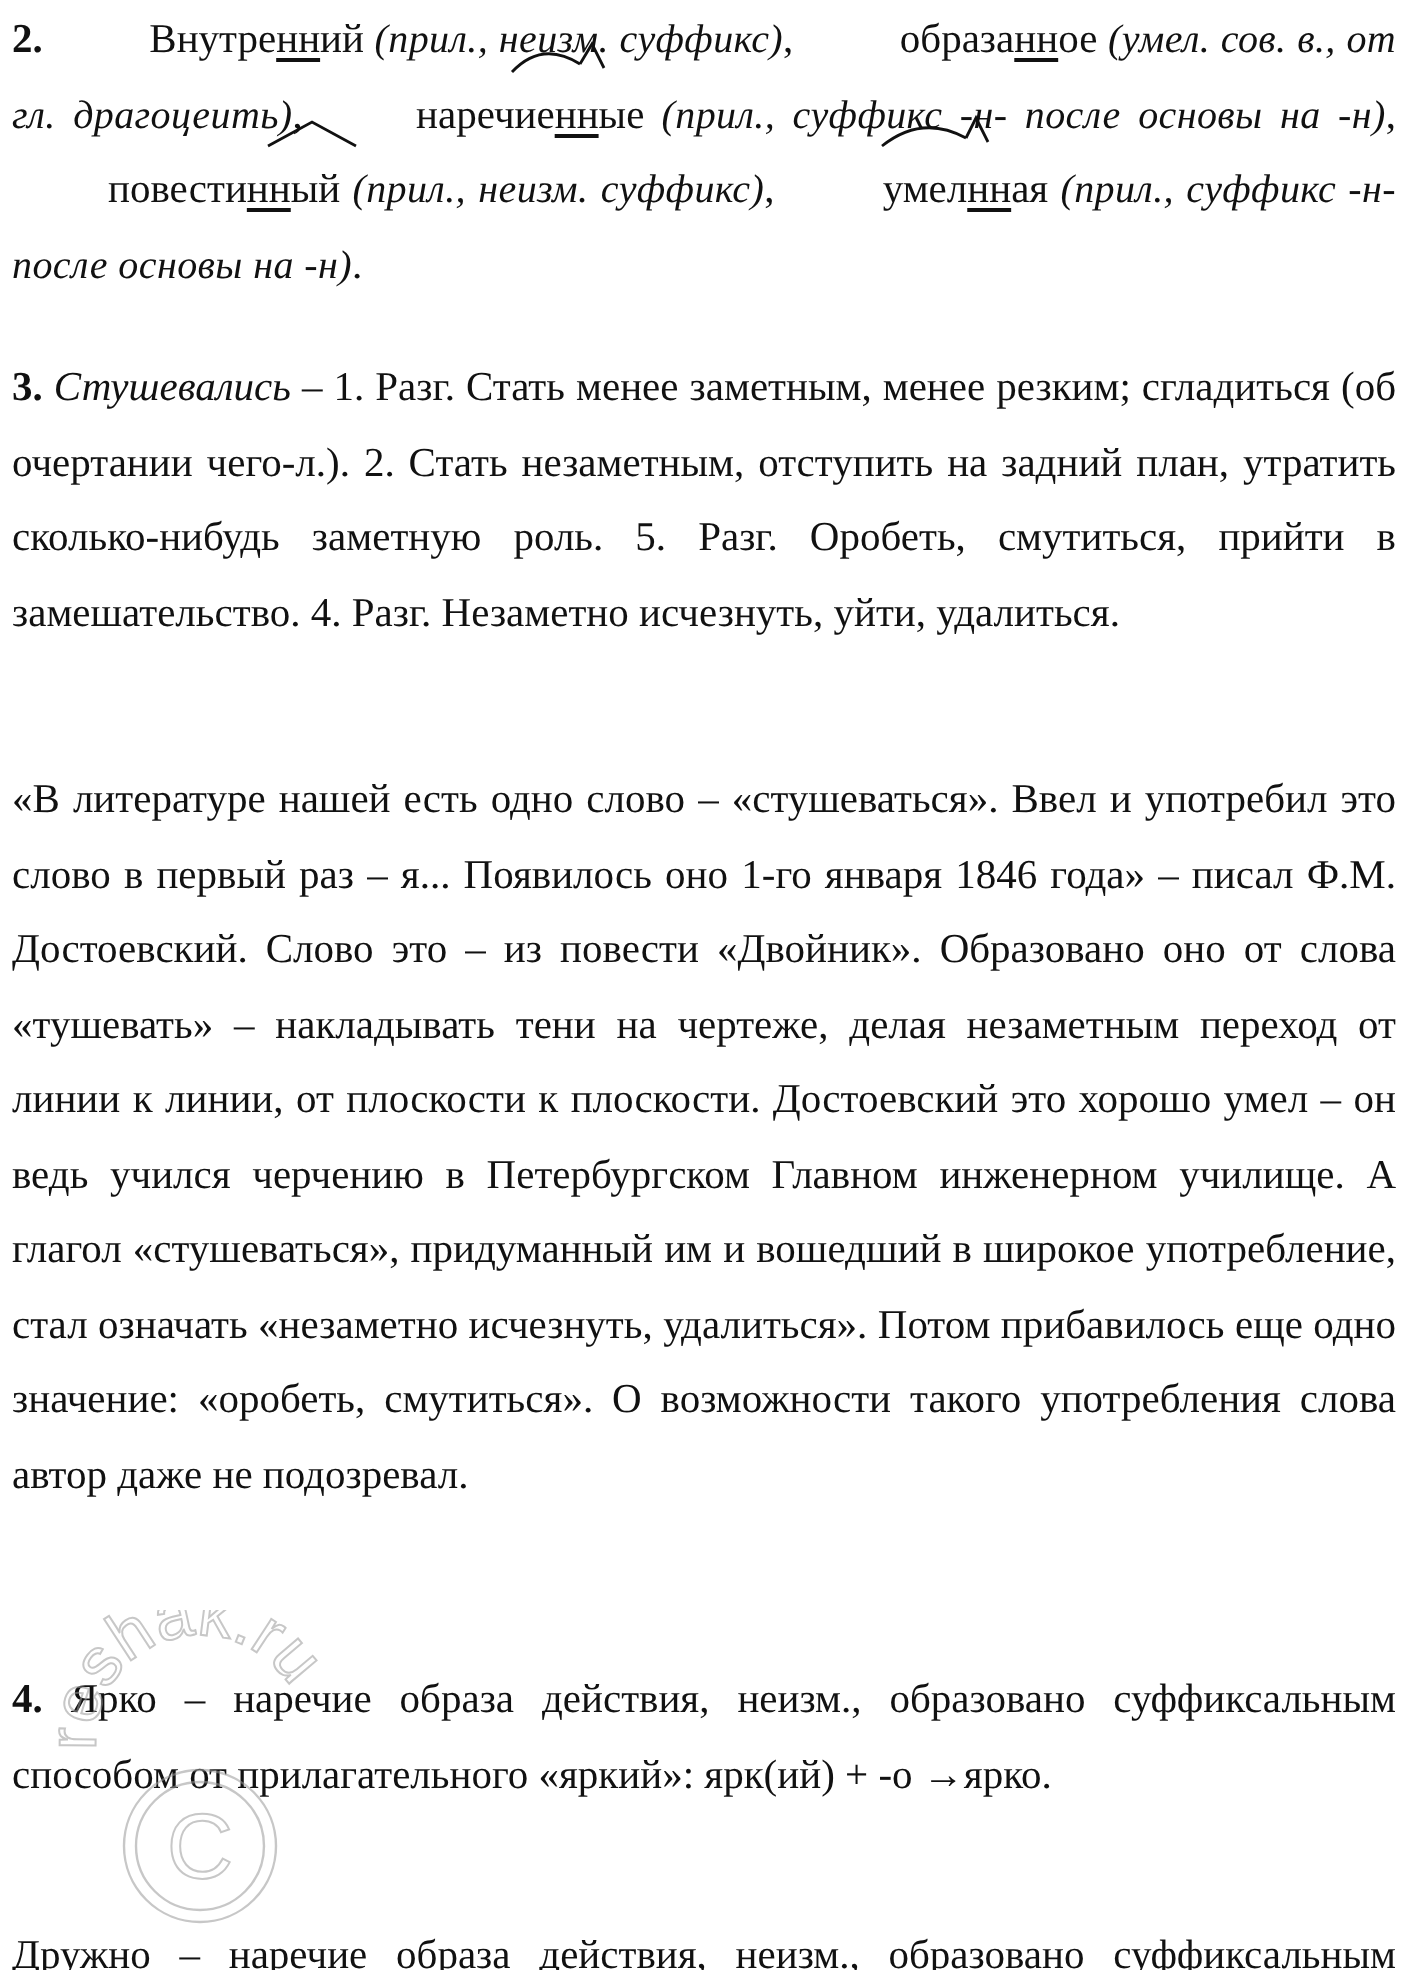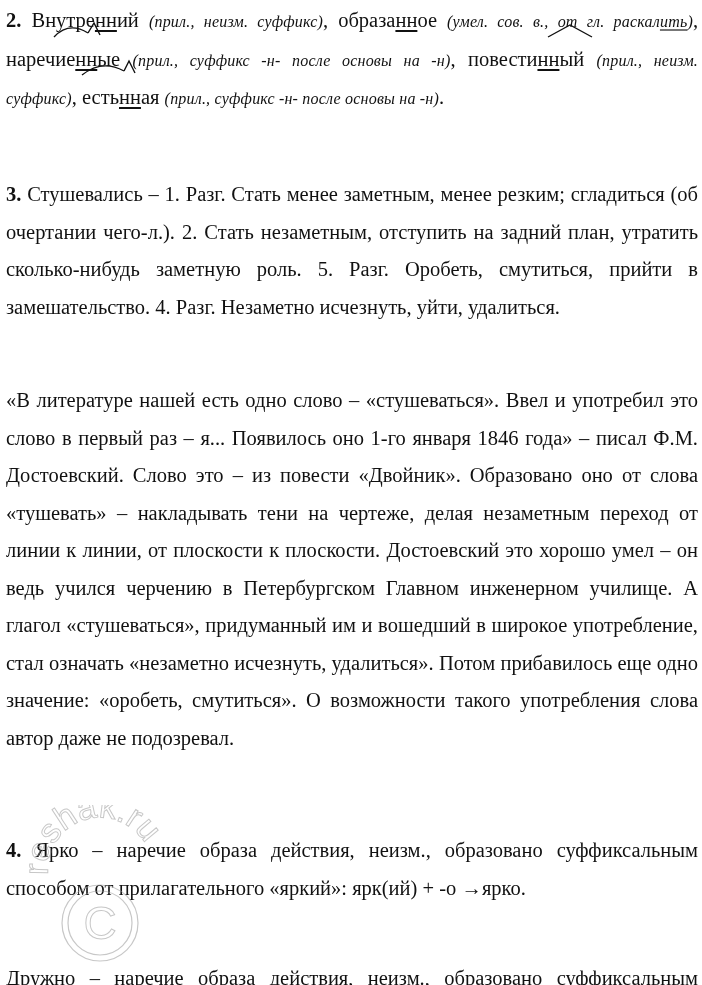--- a/index.html
+++ b/index.html
@@ -6,24 +6,24 @@
   body {
     width: 702px; height: 985px; overflow: hidden; position: relative;
     font-family: "Liberation Serif", serif; color: #111111;
   }
   .page { position: absolute; left: 6px; top: 0; width: 692px; }
   .para {
     font-size: 20.5px; line-height: 37.5px; text-align: justify;
     margin: 0;
   }
   .num { font-weight: bold; }
-  .it { font-style: italic; font-size: 16px; letter-spacing: 0.2px; }
-  .word { position: relative; display: inline-block; }
+  .it { font-style: italic; font-size: 20px; letter-spacing: 0.2px; }
+  .word { position: relative; display: inline-block; margin-left: 48px; }
   .nn { text-decoration: underline; text-decoration-thickness: 1.5px; text-underline-offset: 3px; }
-  .endunder { text-decoration: underline; text-decoration-color: #777; text-underline-offset: 2px; text-decoration-thickness: 2px; }
+  .endunder { text-decoration-color: #777; text-underline-offset: 2px; text-decoration-thickness: 2px; }
   .arc-mark { position: absolute; left: 0; top: -10px; width: 100%; height: 14px; pointer-events: none; }
   .arc-mark svg { position: absolute; overflow: visible; }
   #s2 { position: absolute; top: 2px; }
   #s3 { position: absolute; top: 176px; }
   #s3q { position: absolute; top: 382px; }
   #s4a { position: absolute; top: 832px; }
   #s4b { position: absolute; top: 960px; }
   .watermark {
     position: absolute; left: 28px; top: 805px; width: 160px; height: 170px;
     pointer-events: none; opacity: 0.55;
@@ -32,46 +32,46 @@
 </head>
 <body>
 
 <div class="page">
 
   <p id="s2" class="para">
     <span class="num">2.</span>
     <span class="word"><span class="arc-mark"></span><span>Внутре</span><span class="nn">нн</span><span>ий</span></span>
     <span class="it">(прил., неизм. суффикс)</span><span>, </span>
     <span class="word"><span class="arc-mark"></span><span>образа</span><span class="nn">нн</span><span>ое</span></span>
-    <span class="it"><span>(умел. сов. в., от гл. </span><span>раскал</span><span class="endunder">ить</span><span>)</span></span><span>, </span>
+    <span class="it"><span>(умел. сов. в., от гл. </span><span>драгоце</span><span class="endunder">ить</span><span>)</span></span><span>, </span>
     <span class="word"><span class="arc-mark">
           <svg width="60" height="16" style="left:48px;top:-8px">
             <path d="M0,14 Q15,-2 34,10" fill="none" stroke="#111" stroke-width="1.4"></path>
             <polyline points="34,10 40,0 46,12" fill="none" stroke="#111" stroke-width="1.4"></polyline>
           </svg>
         </span><span>наречие</span><span class="nn">нн</span><span>ые</span></span>
     <span class="it">(прил., суффикс -н- после основы на -н)</span><span>, </span>
     <span class="word"><span class="arc-mark">
           <svg width="60" height="14" style="left:80px;top:-6px">
             <polyline points="0,12 22,0 44,12" fill="none" stroke="#111" stroke-width="1.4"></polyline>
           </svg>
         </span><span>повести</span><span class="nn">нн</span><span>ый</span></span>
     <span class="it">(прил., неизм. суффикс)</span><span>, </span>
     <span class="word"><span class="arc-mark">
           <svg width="60" height="16" style="left:0px;top:-8px">
             <path d="M0,14 Q20,-2 42,10" fill="none" stroke="#111" stroke-width="1.4"></path>
             <polyline points="42,10 47,0 53,12" fill="none" stroke="#111" stroke-width="1.4"></polyline>
           </svg>
-        </span><span>есть</span><span class="nn">нн</span><span>ая</span></span>
+        </span><span>умел</span><span class="nn">нн</span><span>ая</span></span>
     <span class="it">(прил., суффикс -н- после основы на -н)</span><span>.</span>
   </p>
 
   <p id="s3" class="para">
     <span class="num">3.</span>
-    <span style="">Стушевались</span><span> – 1. Разг. Стать менее заметным, менее резким; сгладиться (об очертании чего-л.). 2. Стать незаметным, отступить на задний план, утратить сколько-нибудь заметную роль. 5. Разг. Оробеть, смутиться, прийти в замешательство. 4. Разг. Незаметно исчезнуть, уйти, удалиться.</span>
+    <span style="font-style:italic">Стушевались</span><span> – 1. Разг. Стать менее заметным, менее резким; сгладиться (об очертании чего-л.). 2. Стать незаметным, отступить на задний план, утратить сколько-нибудь заметную роль. 5. Разг. Оробеть, смутиться, прийти в замешательство. 4. Разг. Незаметно исчезнуть, уйти, удалиться.</span>
   </p>
 
   <p id="s3q" class="para">«В литературе нашей есть одно слово – «стушеваться». Ввел и употребил это слово в первый раз – я... Появилось оно 1-го января 1846 года» – писал Ф.М. Достоевский. Слово это – из повести «Двойник». Образовано оно от слова «тушевать» – накладывать тени на чертеже, делая незаметным переход от линии к линии, от плоскости к плоскости. Достоевский это хорошо умел – он ведь учился черчению в Петербургском Главном инженерном училище. А глагол «стушеваться», придуманный им и вошедший в широкое употребление, стал означать «незаметно исчезнуть, удалиться». Потом прибавилось еще одно значение: «оробеть, смутиться». О возможности такого употребления слова автор даже не подозревал.</p>
 
   <p id="s4a" class="para">
     <span class="num">4.</span><span> Ярко – наречие образа действия, неизм., образовано суффиксальным способом от прилагательного «яркий»: ярк(ий) + -о →ярко.</span>
   </p>
   <p id="s4b" class="para">Дружно – наречие образа действия, неизм., образовано суффиксальным способом от прилагательного «дружный»: дружн(ый) + -о →дружно.</p>
 </div>
 

